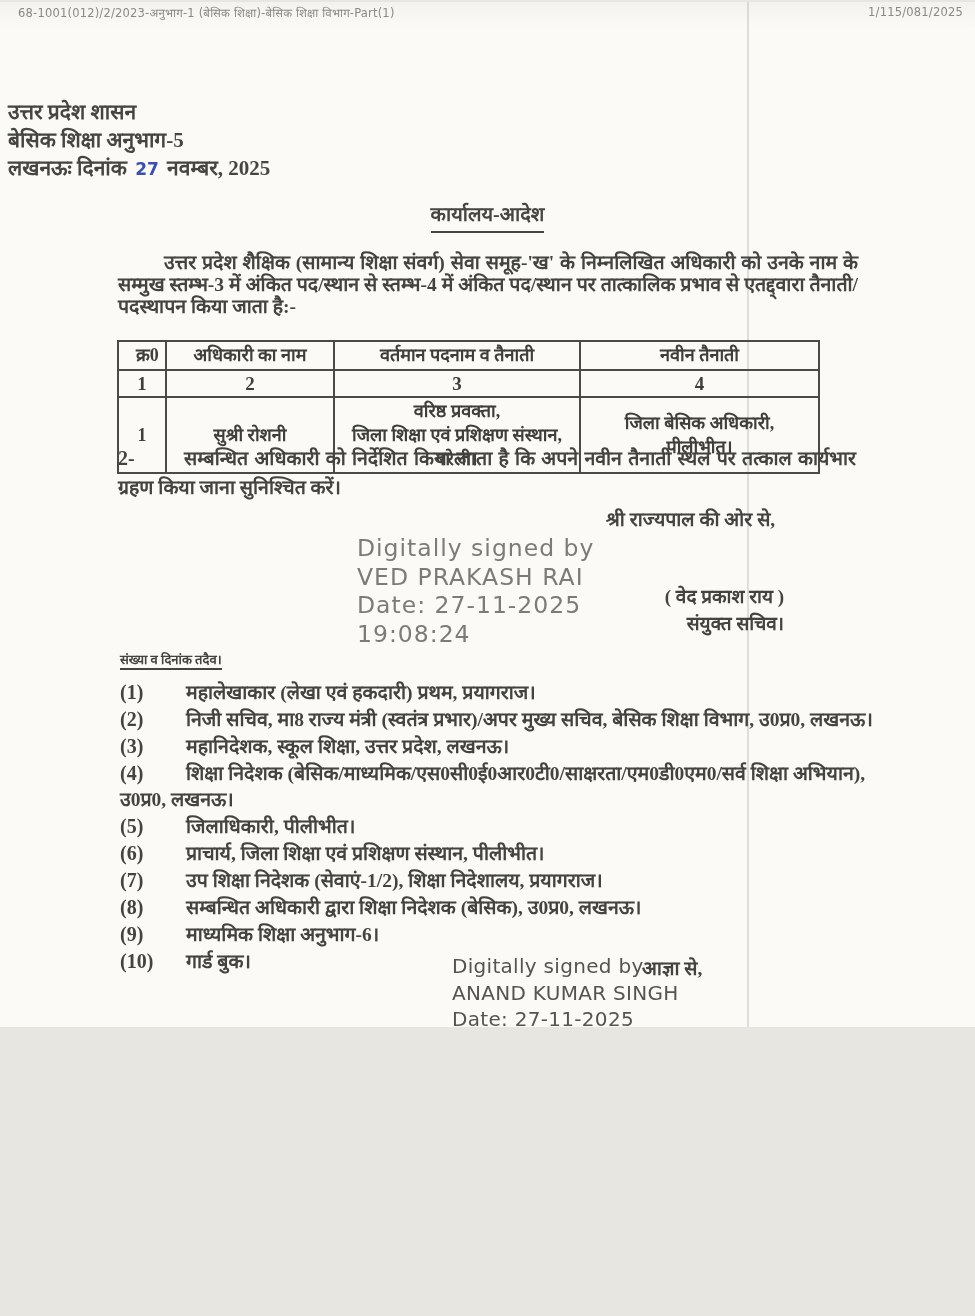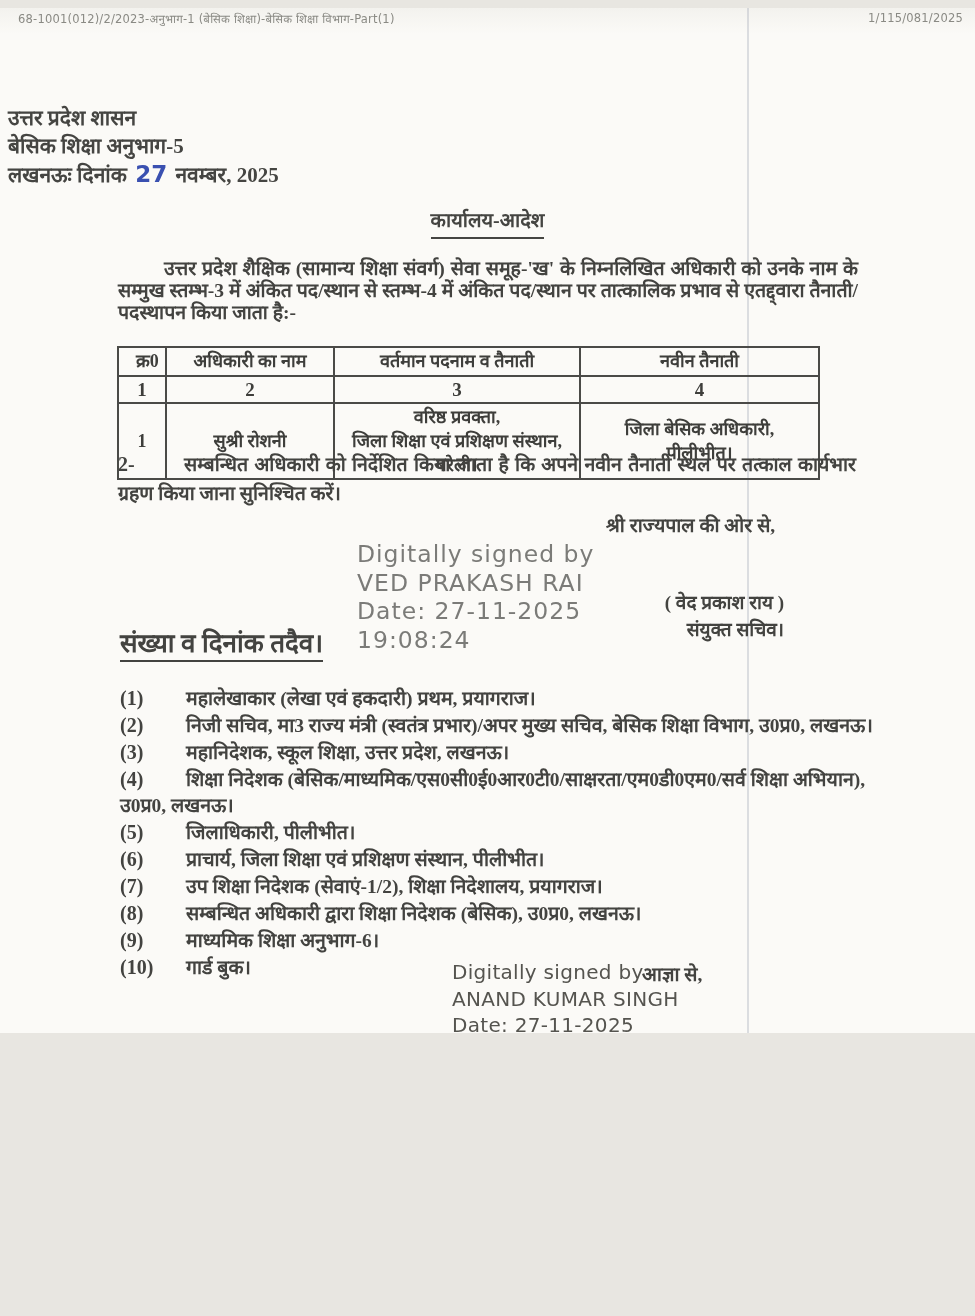--- a/index.html
+++ b/index.html
@@ -1,20 +1,20 @@
 <!DOCTYPE html>
 <html><head>
 <meta charset="utf-8">
 <style>
   * { margin:0; padding:0; box-sizing:border-box; }
   html,body { background:#e8e6e1; }
   .page {
     position:relative;
     width:975px; height:1025px;
-    margin:8px auto;
+    margin:2px auto;
     background:linear-gradient(180deg,#f3f2ee 0px,#fbfaf7 26px,#fbfaf7 100%);
     font-family:"Liberation Serif","DejaVu Serif",serif;
     color:#3a3a38;
     overflow:hidden;
     text-decoration:underline;
   }
   .crease {
     position:absolute; top:0; left:747px; width:2px; height:100%;
     background:rgba(168,174,186,0.38);
   }
@@ -23,21 +23,21 @@
     display:flex; justify-content:space-between;
     font-family:"DejaVu Sans","Liberation Sans",sans-serif;
     font-size:11.5px; color:#8a8a84; letter-spacing:0.2px;
   }
   .letterhead {
     position:absolute; top:96px; left:0; width:100%;
     text-align:left; font-weight:bold;
     font-size:21px; line-height:28px; color:#454542;padding-left:8px;
   }
   .handwritten-day {
-    color:#3a50b0; font-size:23px;
+    color:#3a50b0; font-size:17px;
     font-family:"DejaVu Sans","Liberation Sans",sans-serif;
     font-weight:bold; padding:0 3px;
   }
   .order-title {
     position:absolute; top:198px; left:0; width:100%;
     text-align:center;
   }
   .order-title span {
     font-size:20px; font-weight:bold; color:#454542;
     border-bottom:2px solid #454542; padding-bottom:6px;
@@ -74,22 +74,22 @@
     font-family:"DejaVu Sans","Liberation Sans",sans-serif;
     font-size:23.5px; line-height:28.5px; color:#7b7b78;
     letter-spacing:1px; white-space:nowrap;
   }
   .sig1-name {
     position:absolute; top:581px; left:602px; width:182px;
     text-align:right; font-size:19px; line-height:27px;
     font-weight:bold; color:#434340;
   }
   .endorse-head {
-    position:absolute; top:616px; left:120px;
-    font-size:26px; font-weight:bold; color:#434340;
+    position:absolute; top:648px; left:120px;
+    font-size:13px; font-weight:bold; color:#434340;
     border-bottom:2px solid #434340; padding-bottom:0px;
   }
   .copy-line {
     position:absolute; top:651px; left:165px;
     font-size:19.5px; font-weight:bold; color:#434340;
   }
   .copy-list {
     position:absolute; top:677px; left:120px; width:772px;
     font-size:19.5px; line-height:26px; font-weight:bold;
     color:#434340;
@@ -188,21 +188,21 @@
   </div>
   <div class="sig1-name">
     <div>( वेद प्रकाश राय )</div>
     <div>संयुक्त सचिव।</div>
   </div>
 
   <div class="endorse-head">संख्या व दिनांक तदैव।</div>
 
   <div class="copy-list">
     <div class="item"><span class="inum">(1)</span><span>महालेखाकार (लेखा एवं हकदारी) प्रथम, प्रयागराज।</span></div>
-    <div class="item"><span class="inum">(2)</span><span>निजी सचिव, मा3 राज्य मंत्री (स्वतंत्र प्रभार)/अपर मुख्य सचिव, बेसिक शिक्षा विभाग, उ0प्र0, लखनऊ।</span></div>
+    <div class="item"><span class="inum">(2)</span><span>निजी सचिव, मा8 राज्य मंत्री (स्वतंत्र प्रभार)/अपर मुख्य सचिव, बेसिक शिक्षा विभाग, उ0प्र0, लखनऊ।</span></div>
     <div class="item"><span class="inum">(3)</span><span>महानिदेशक, स्कूल शिक्षा, उत्तर प्रदेश, लखनऊ।</span></div>
     <div class="item"><span class="inum">(4)</span><span>शिक्षा निदेशक (बेसिक/माध्यमिक/एस0सी0ई0आर0टी0/साक्षरता/एम0डी0एम0/सर्व शिक्षा अभियान), उ0प्र0, लखनऊ।</span></div>
     <div class="item"><span class="inum">(5)</span><span>जिलाधिकारी, पीलीभीत।</span></div>
     <div class="item"><span class="inum">(6)</span><span>प्राचार्य, जिला शिक्षा एवं प्रशिक्षण संस्थान, पीलीभीत।</span></div>
     <div class="item"><span class="inum">(7)</span><span>उप शिक्षा निदेशक (सेवाएं-1/2), शिक्षा निदेशालय, प्रयागराज।</span></div>
     <div class="item"><span class="inum">(8)</span><span>सम्बन्धित अधिकारी द्वारा शिक्षा निदेशक (बेसिक), उ0प्र0, लखनऊ।</span></div>
     <div class="item"><span class="inum">(9)</span><span>माध्यमिक शिक्षा अनुभाग-6।</span></div>
     <div class="item"><span class="inum">(10)</span><span>गार्ड बुक।</span></div>
   </div>
 

